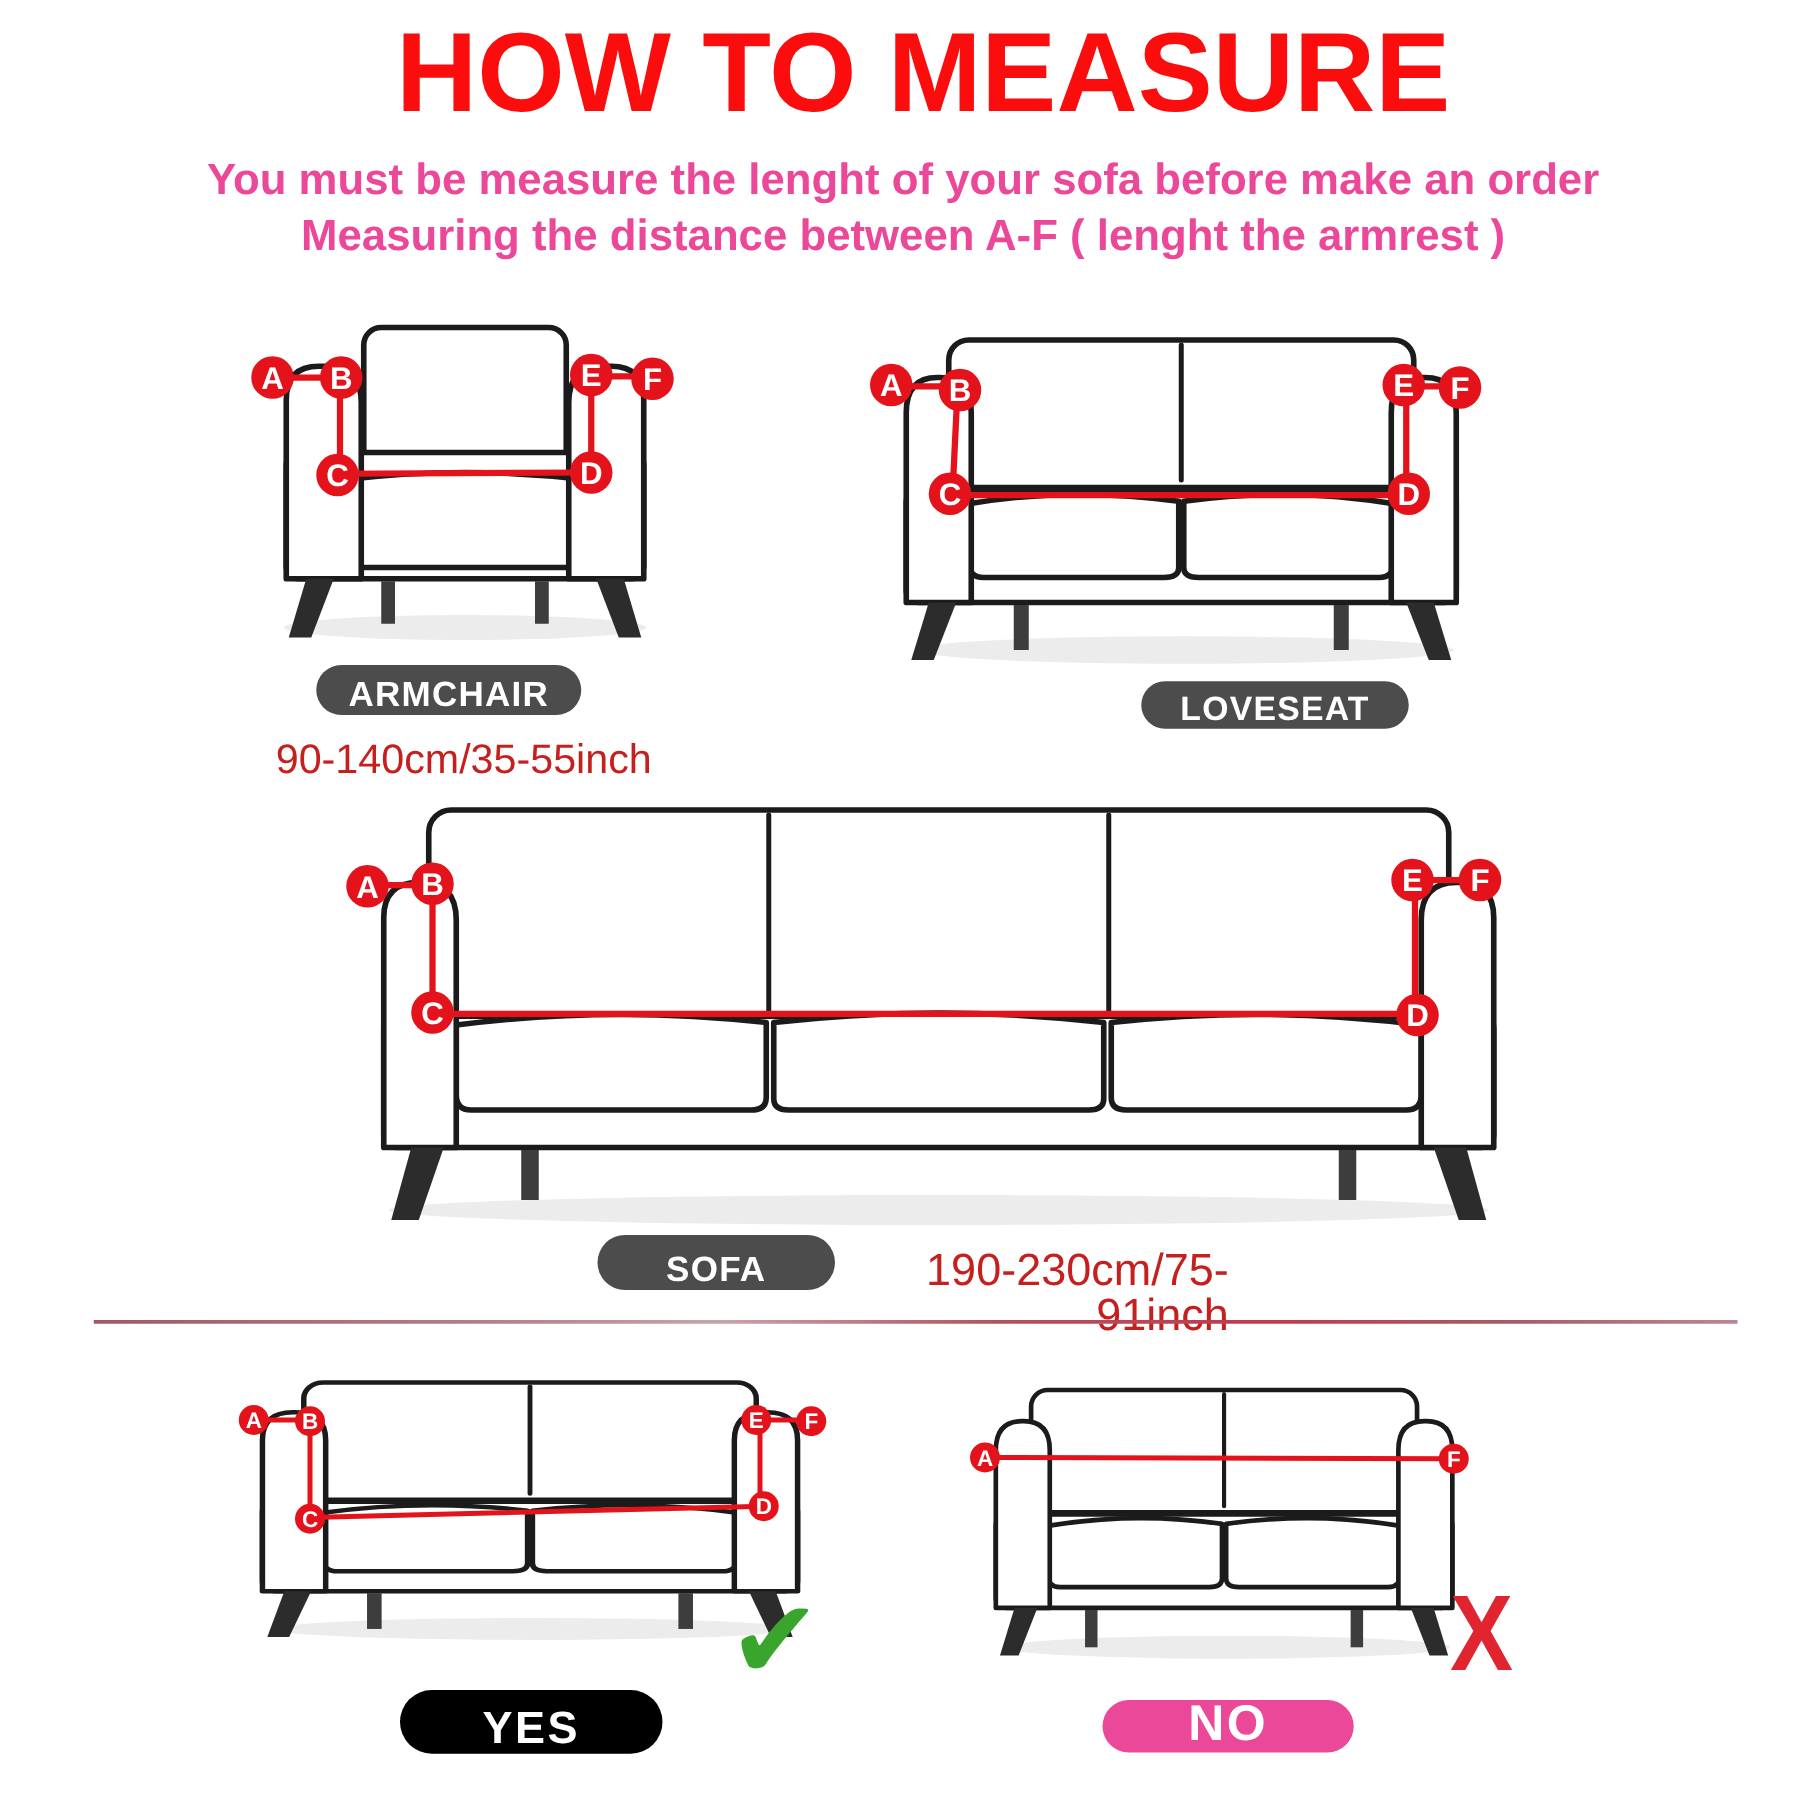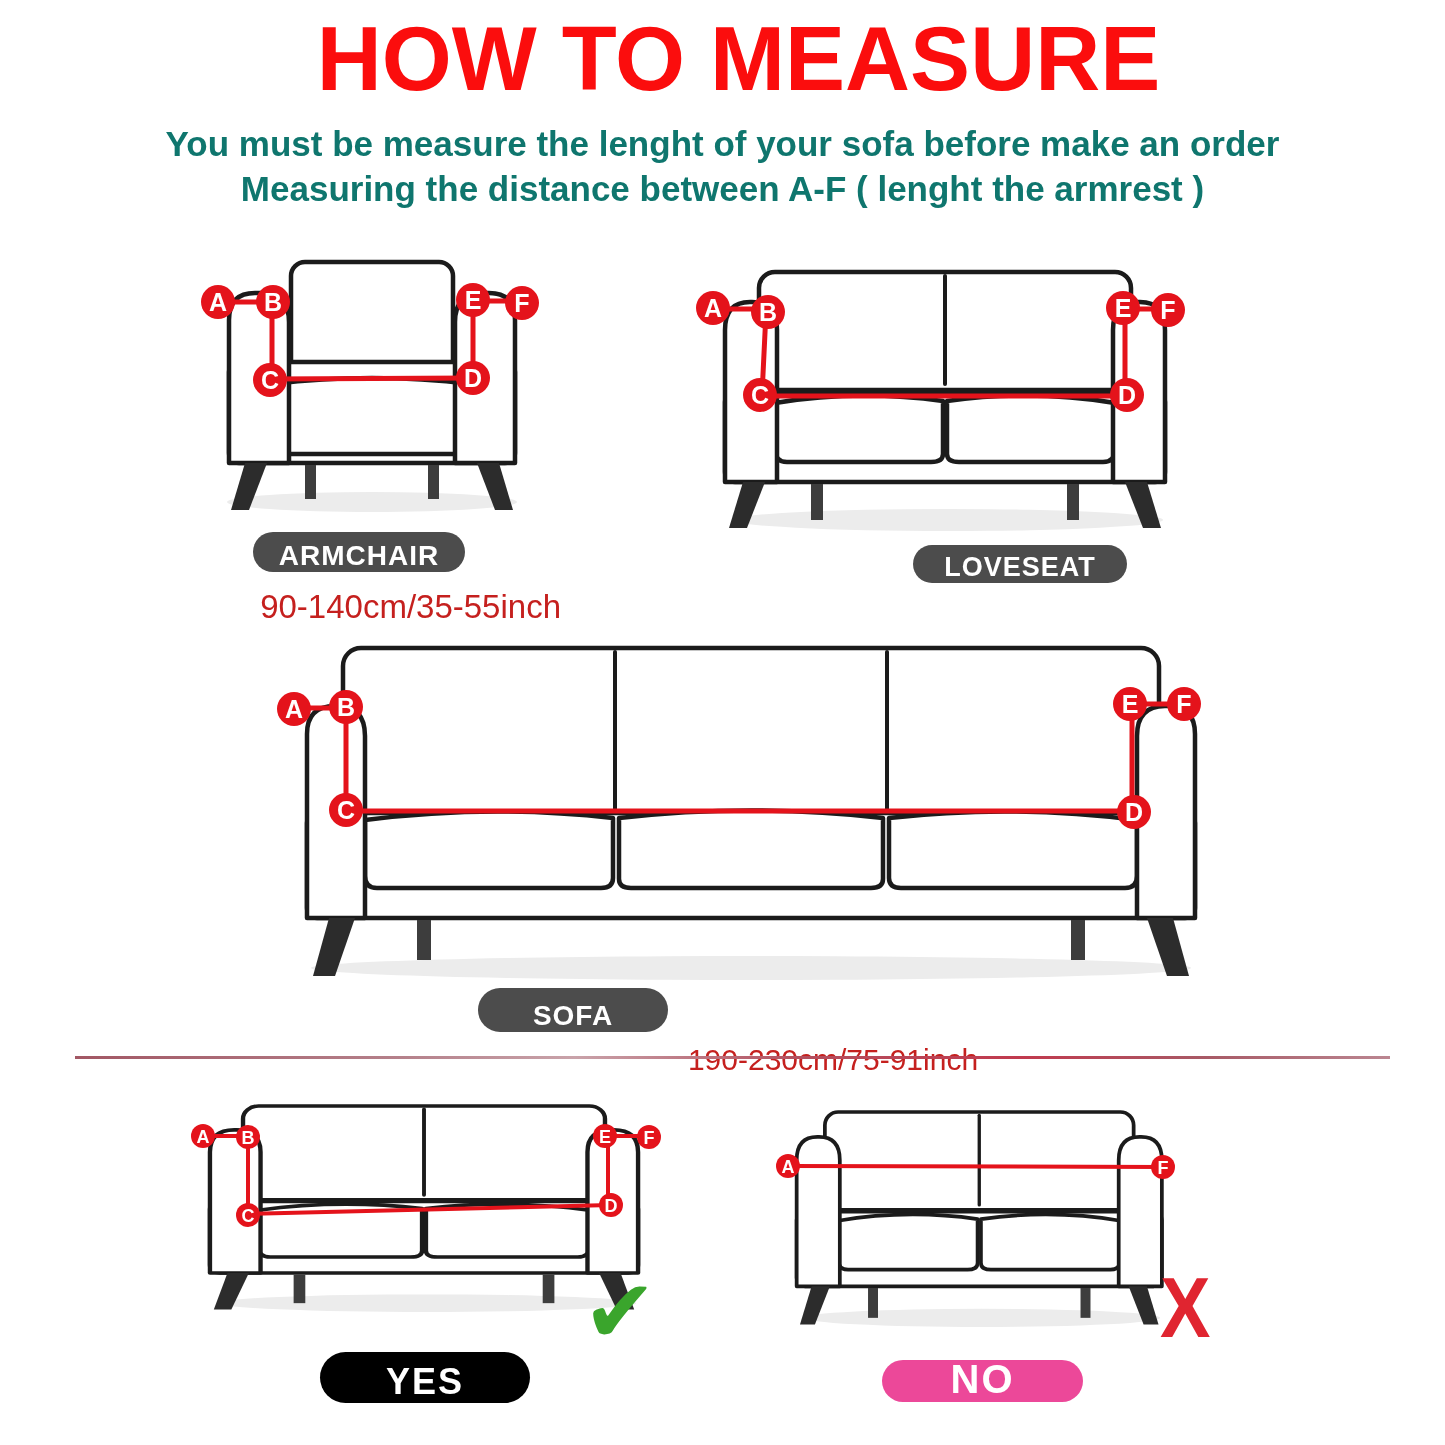--- a/index.html
+++ b/index.html
@@ -6,39 +6,39 @@
   .canvas{
     position:relative;width:1445px;height:1445px;background:#ffffff;
     font-family:"Liberation Sans",sans-serif;overflow:hidden;
   }
   .abs{position:absolute;}
   .title{
     left:0;top:14px;width:1445px;text-align:center;
     font-size:90px;font-weight:800;color:#fb0d0d;letter-spacing:0px;line-height:1;padding-left:16px;
   }
   .sub{
-    left:0;width:1445px;text-align:center;color:#0f766e;
+    left:0;width:1445px;text-align:center;color:#ec4899;
     font-size:35px;font-weight:700;line-height:1;
   }
   .sub1{top:126px;}
   .sub2{top:171px;}
   .pill{
     display:flex;align-items:flex-end;justify-content:center;
     background:#4c4c4c;color:#ffffff;border-radius:999px;
     font-weight:700;letter-spacing:1px;
   }
   .pill-armchair{left:253px;top:532px;width:212px;height:40px;font-size:28px;}
   .pill-loveseat{left:913px;top:545px;width:214px;height:38px;font-size:27px;}
   .pill-sofa{left:478px;top:988px;width:190px;height:44px;font-size:28px;}
   .range{
-    color:#c5201e;font-size:33px;font-weight:400;text-align:right;line-height:1;
+    color:#c5201e;font-size:33px;font-weight:400;text-align:center;line-height:1;
   }
   .range-armchair{left:181px;top:590px;width:380px;}
   .range-loveseat{left:875px;top:596px;width:334px;font-size:32px;}
-  .range-sofa{left:683px;top:998px;width:300px;font-size:30px;text-align:center;margin-top:47px;}
+  .range-sofa{left:683px;top:998px;width:300px;font-size:36px;text-align:right;}
   .divider{
     left:75px;top:1056px;width:1315px;height:3px;
     background:linear-gradient(90deg,#a25764 0%,#b5818b 25%,#c9a3aa 38%,#b3505f 55%,#c13a4e 72%,#a85a66 86%,#bb8691 100%);
   }
   .pill-yes{left:320px;top:1352px;width:210px;height:51px;background:#000000;font-size:36px;letter-spacing:2px;}
   .pill-no{left:882px;top:1360px;width:201px;height:42px;background:#ec4899;font-size:40px;letter-spacing:2px;}
   .checkmark{
     left:583px;top:1268px;font-size:88px;line-height:1;color:#3aa52c;
     font-family:"DejaVu Sans",sans-serif;font-weight:700;
   }

